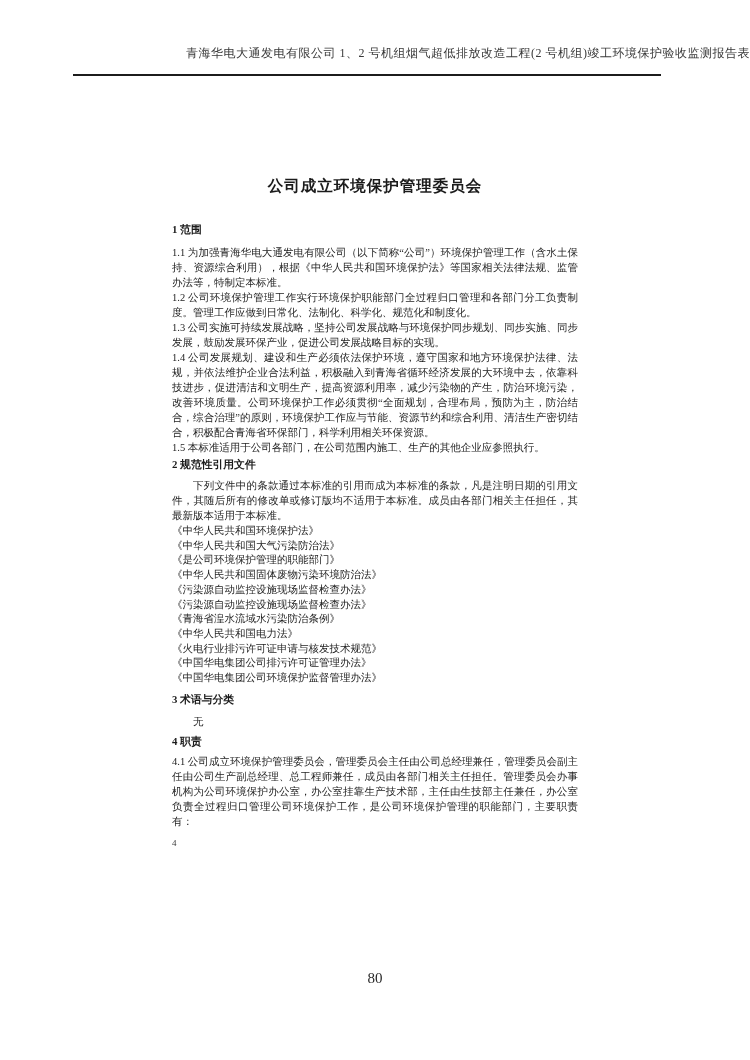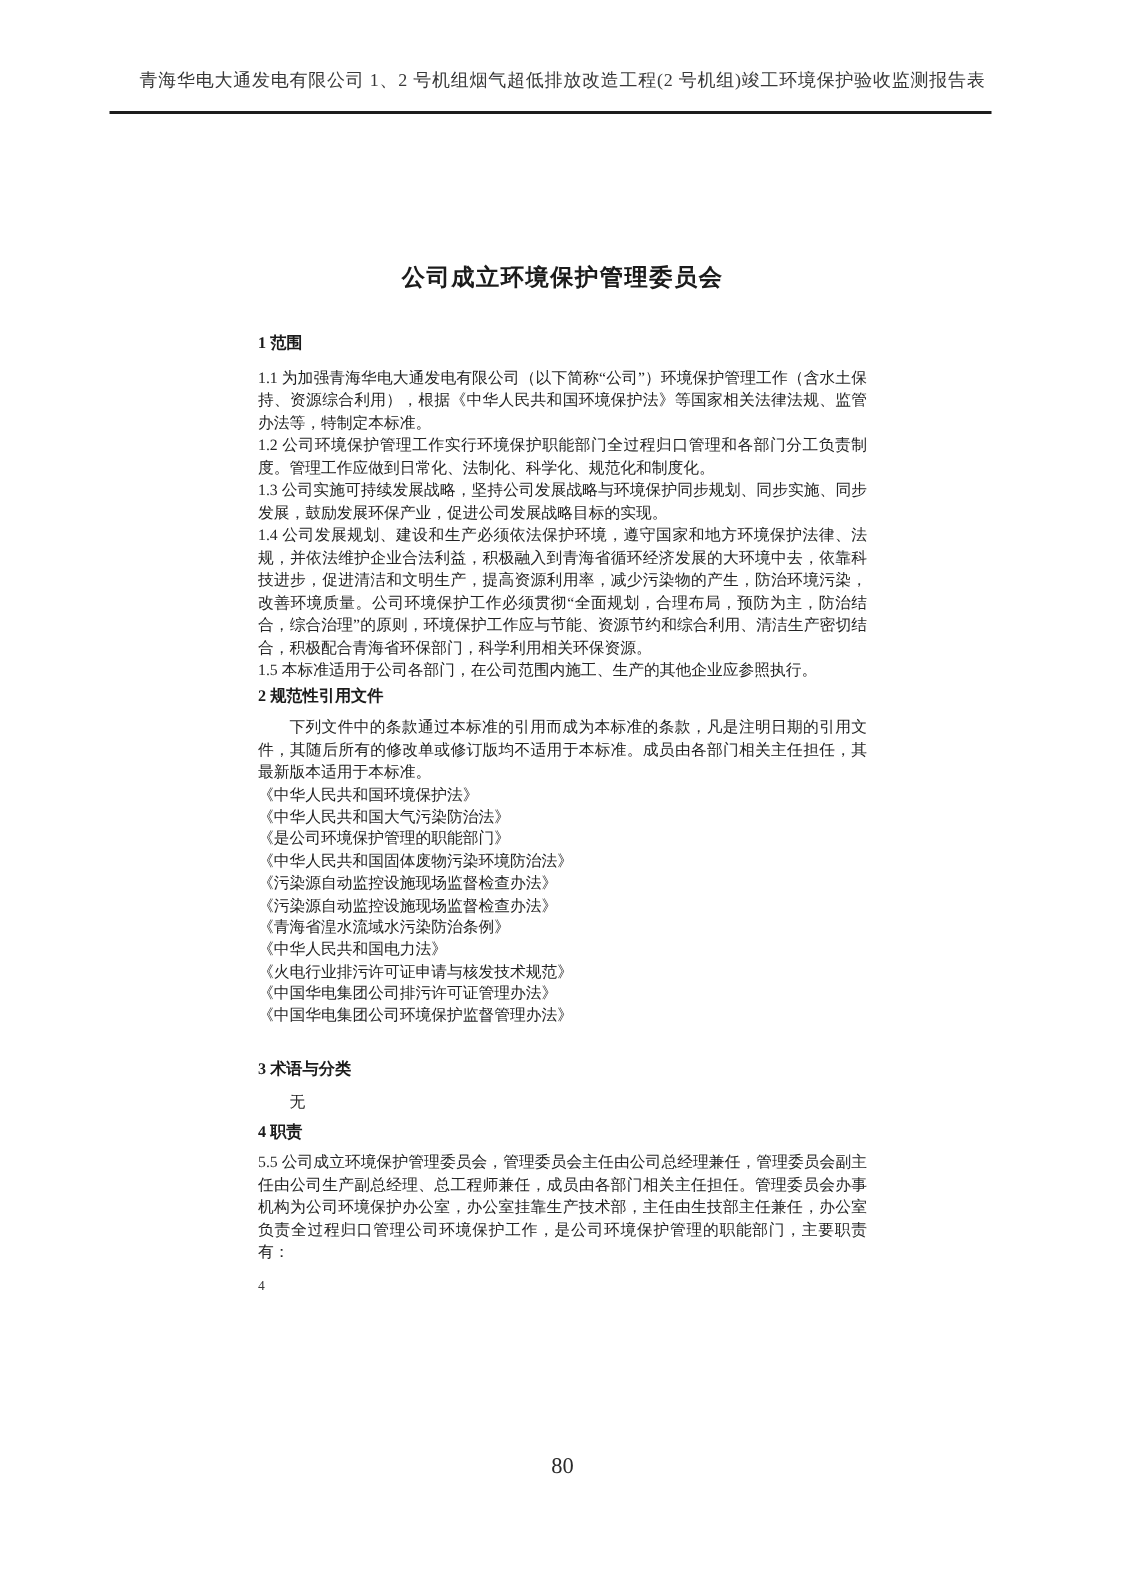--- a/index.html
+++ b/index.html
@@ -14,21 +14,21 @@
     background: #ffffff;
     font-family: "Liberation Serif", "DejaVu Serif", serif;
     color: #212121;
     overflow: hidden;
   }
   .report-header {
     position: absolute;
     top: 45px;
     left: 0;
     width: 750px;
-    text-align: center;
+    text-align: right;
     font-size: 12px;
     color: #383838;
     letter-spacing: 0.5px;
     white-space: nowrap;
   }
   .header-rule {
     position: absolute;
     top: 74px;
     left: 73px;
     width: 588px;
@@ -61,21 +61,21 @@
     font-size: 10.5px;
     line-height: 15px;
     text-align: justify;
     margin: 0;
     color: #242424;
   }
   .para-indent {
     text-indent: 2em;
   }
   .h2-gap { margin-top: 2px; margin-bottom: 6px; }
-  .h3-gap { margin-top: 20px; margin-bottom: 0; }
+  .h3-gap { margin-top: 6px; margin-bottom: 0; }
   .h4-gap { margin-top: 5px; margin-bottom: 5px; }
   .ref-list {
     margin: 1px 0 0 0;
   }
   .ref-item {
     font-size: 10.5px;
     line-height: 14.7px;
     color: #242424;
   }
   .none-text {
@@ -137,21 +137,21 @@
       </div>
     </div>
 
     <div>
       <div class="sec-heading h3-gap">3 术语与分类</div>
       <p class="para para-indent none-text">无</p>
     </div>
 
     <div>
       <div class="sec-heading h4-gap">4 职责</div>
-      <p class="para">5.5 公司成立环境保护管理委员会，管理委员会主任由公司总经理兼任，管理委员会副主任由公司生产副总经理、总工程师兼任，成员由各部门相关主任担任。管理委员会办事机构为公司环境保护办公室，办公室挂靠生产技术部，主任由生技部主任兼任，办公室负责全过程归口管理公司环境保护工作，是公司环境保护管理的职能部门，主要职责有：</p>
+      <p class="para">4.1 公司成立环境保护管理委员会，管理委员会主任由公司总经理兼任，管理委员会副主任由公司生产副总经理、总工程师兼任，成员由各部门相关主任担任。管理委员会办事机构为公司环境保护办公室，办公室挂靠生产技术部，主任由生技部主任兼任，办公室负责全过程归口管理公司环境保护工作，是公司环境保护管理的职能部门，主要职责有：</p>
     </div>
 
     <div class="inner-page-number">4</div>
 
   </div>
 
   <div class="footer-page-number">80</div>
 
 </div>
 

